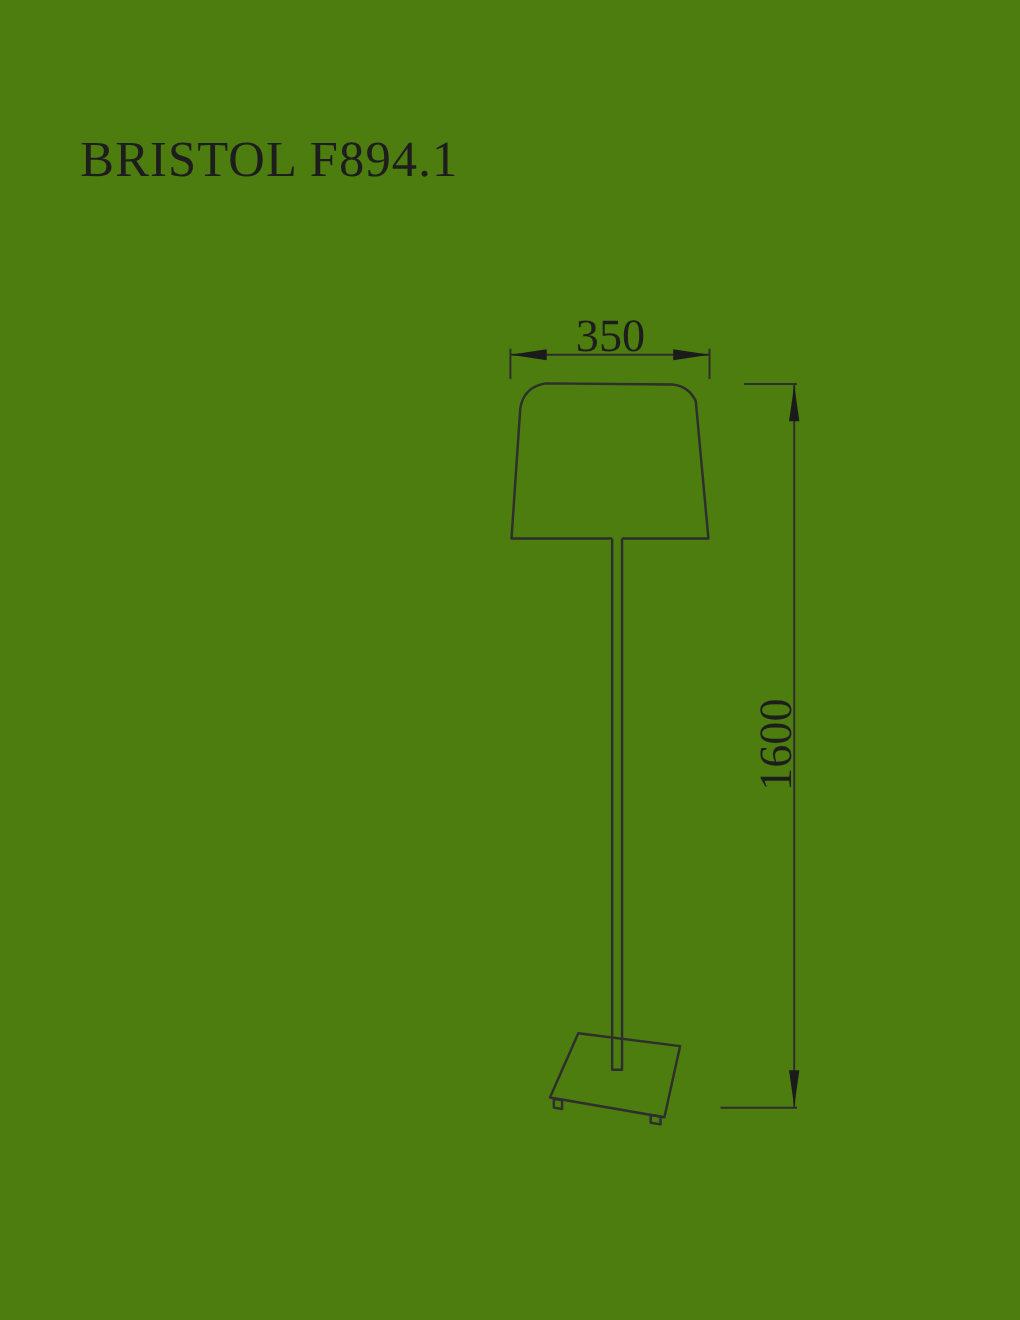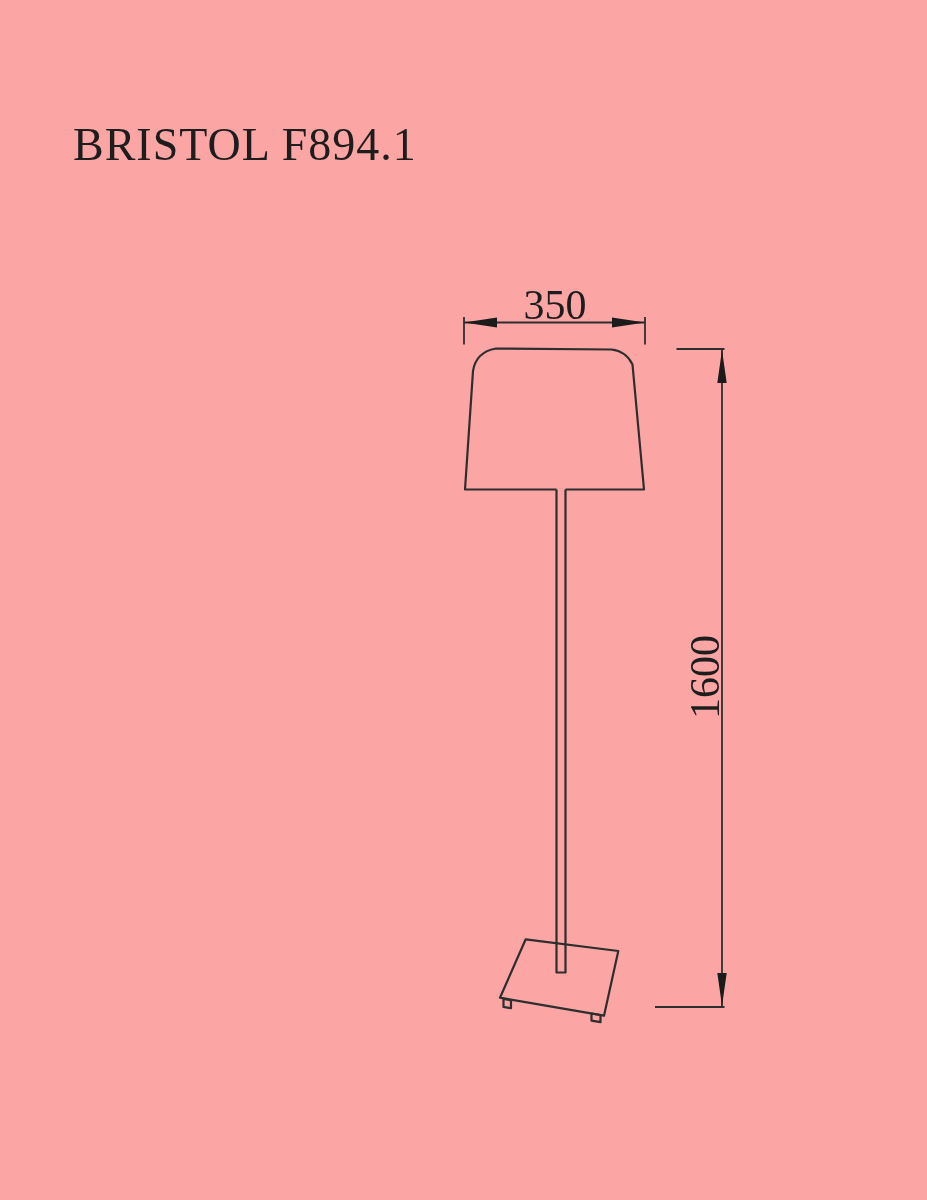--- a/index.html
+++ b/index.html
@@ -4,21 +4,21 @@
 <style>
   html, body {
     margin: 0;
     padding: 0;
     background: #ffffff;
   }
   .page {
     position: relative;
     width: 927px;
     height: 1200px;
-    background: #fca5a5;
+    background: #4d7c0f;
     overflow: hidden;
     font-family: "Liberation Serif", "DejaVu Serif", serif;
   }
   .product-title {
     position: absolute;
     left: 73px;
     top: 122px;
     font-size: 46px;
     line-height: 1.0;
     letter-spacing: 1px;

